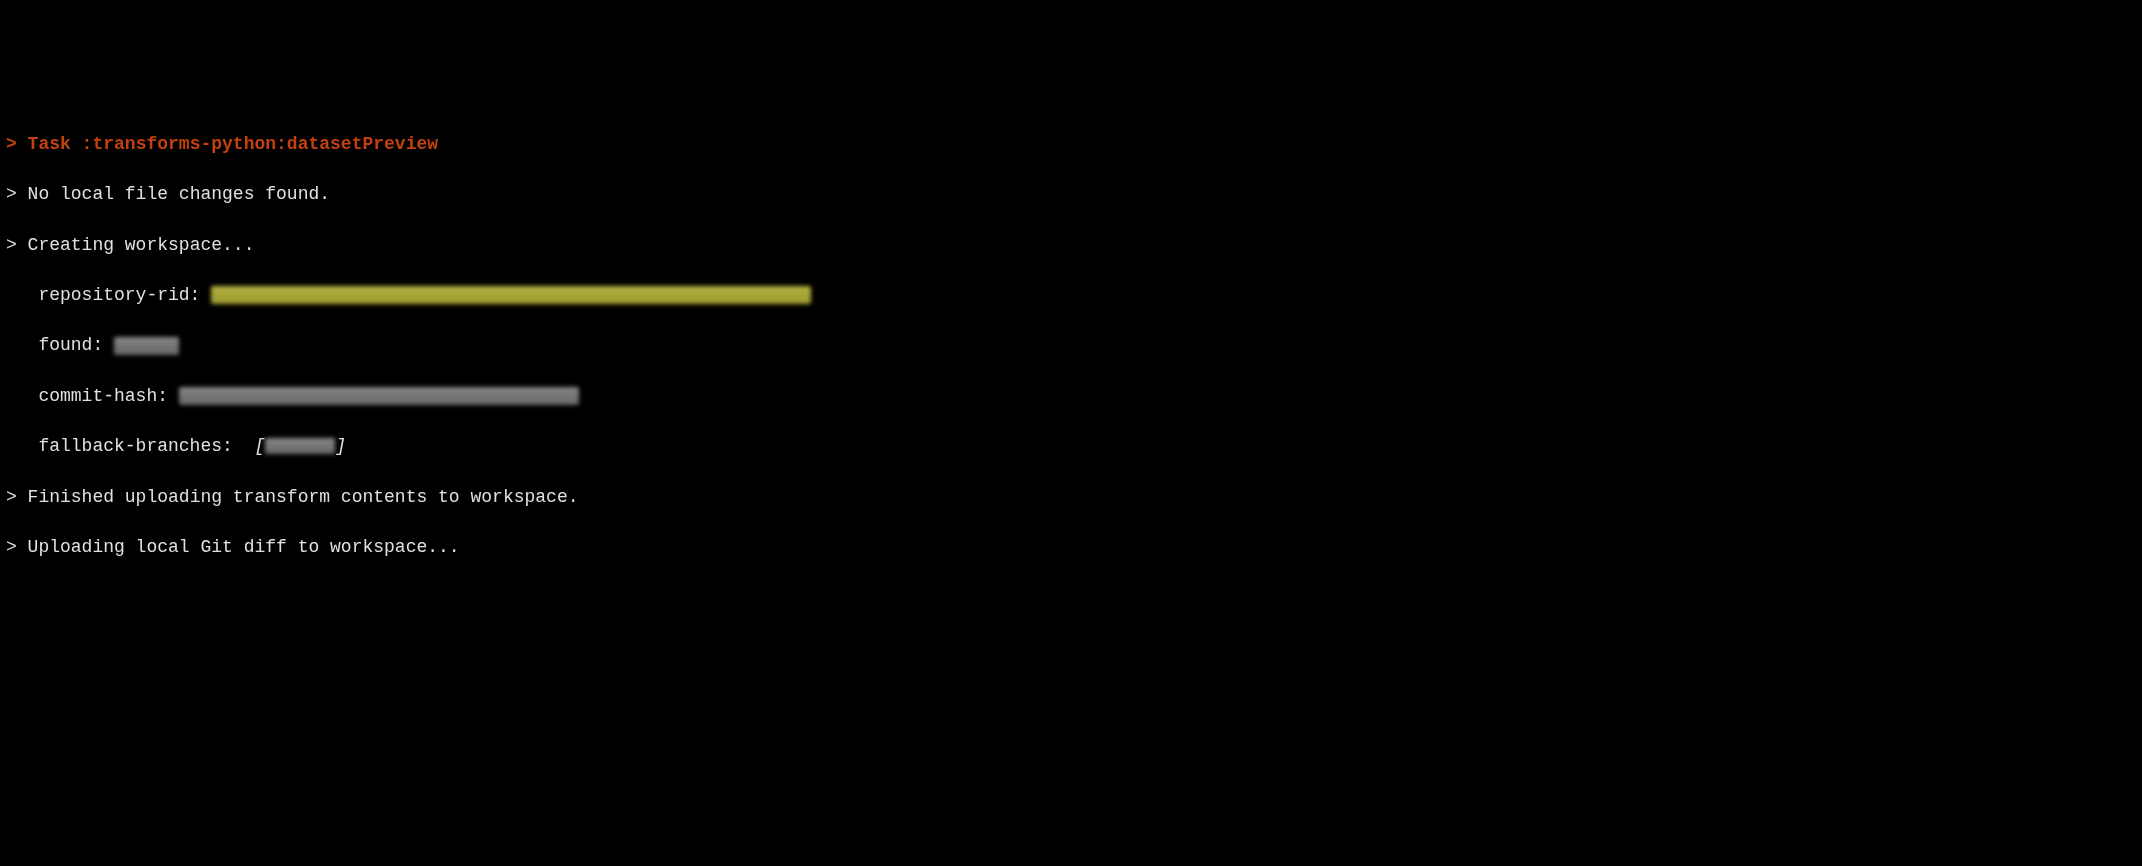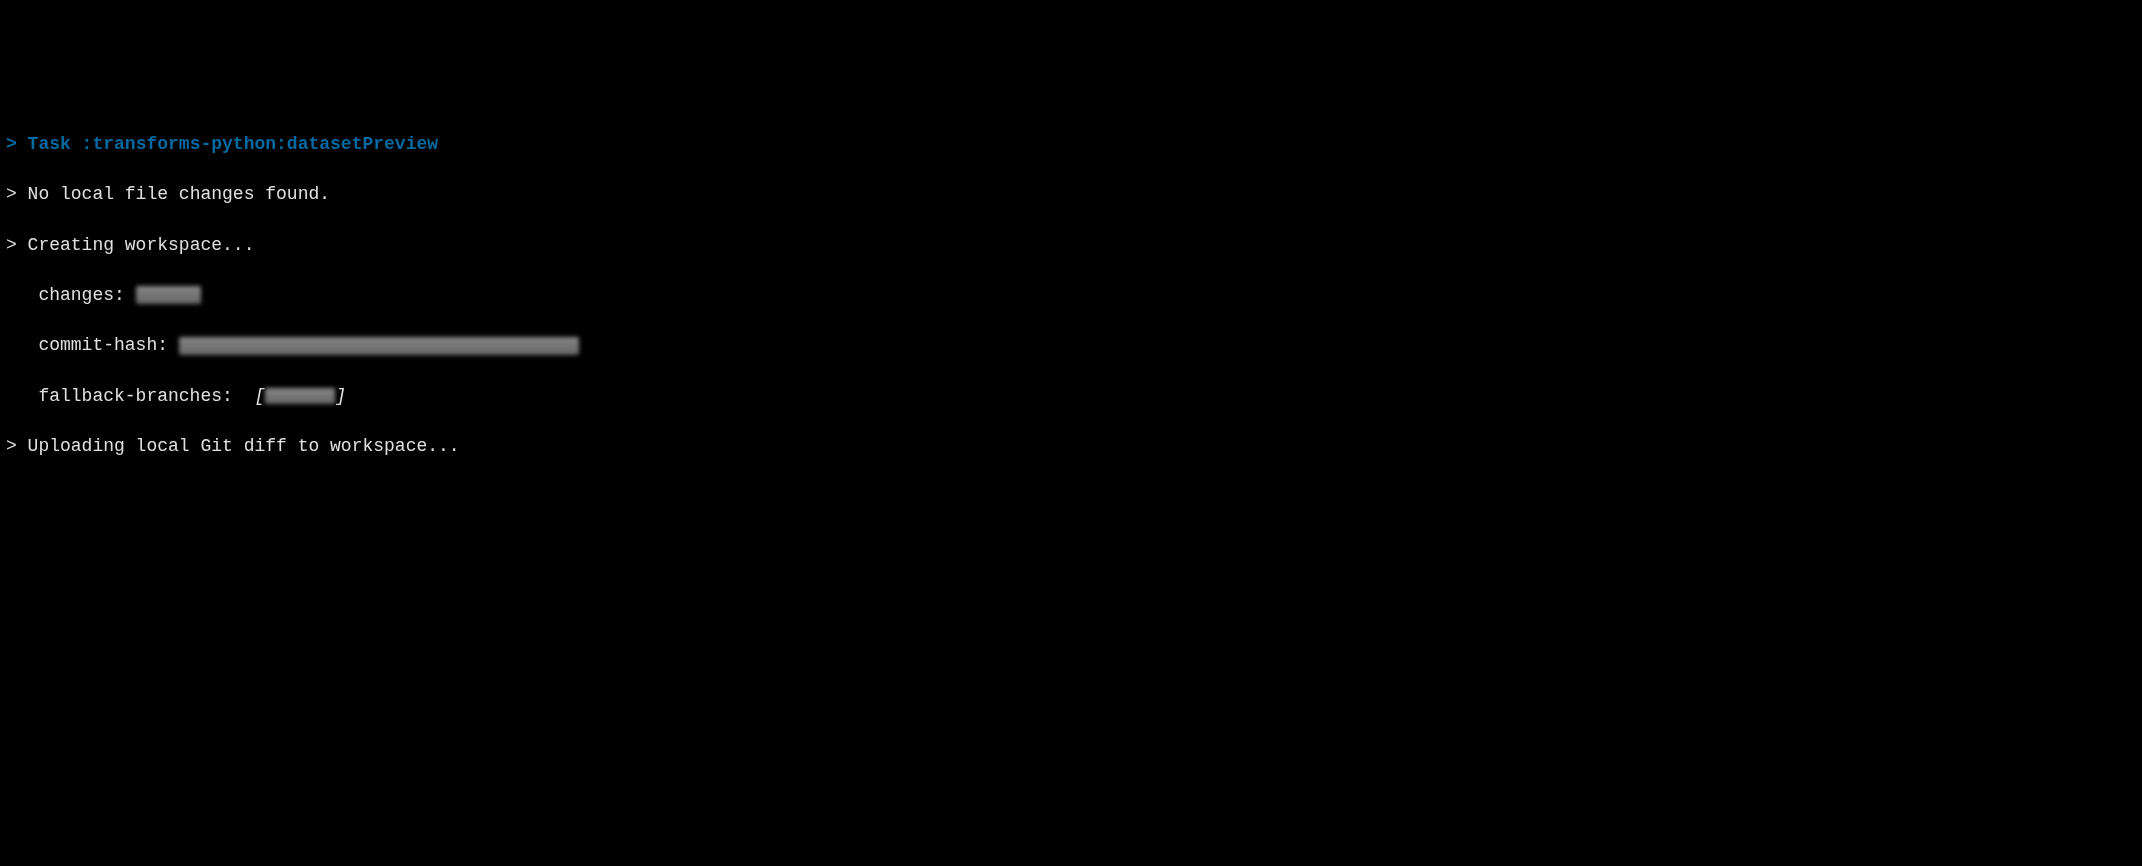--- a/index.html
+++ b/index.html
@@ -16,21 +16,21 @@
       padding: 6px;
       width: 2142px;
       min-height: 866px;
       white-space: pre;
     }
     .terminal-line {
       display: block;
     }
     .task-header {
       font-weight: bold;
-      color: #0369a1;
+      color: #c2410c;
     }
     .indent {
       padding-left: 3ch;
     }
     .redact-yellow {
       display: inline-block;
       background: linear-gradient(to bottom, #b3b040 0%, #a8a538 50%, #9d9a30 100%);
       filter: blur(2px);
       height: 18px;
       vertical-align: middle;
@@ -62,23 +62,25 @@
   </style>
 </head>
 <body>
 
 
 
 <div>
 <span class="terminal-line task-header"><span>&gt; </span><span>Task :transforms-python:datasetPreview</span></span>
 <span class="terminal-line">&gt; No local file changes found.</span>
 <span class="terminal-line">&gt; Creating workspace...</span>
-<span class="terminal-line indent"><span>changes: </span><span class="redact-gray w-65"></span></span>
+<span class="terminal-line indent"><span>repository-rid: </span><span class="redact-yellow w-600"></span></span>
+<span class="terminal-line indent"><span>found: </span><span class="redact-gray w-65"></span></span>
 <span class="terminal-line indent"><span>commit-hash: </span><span class="redact-gray w-400"></span></span>
 <span class="terminal-line indent"><span>fallback-branches: </span><span class="italic"> <span>[</span><span class="redact-gray-small w-70"></span><span>]</span></span></span>
+<span class="terminal-line">&gt; Finished uploading transform contents to workspace.</span>
 <span class="terminal-line">&gt; Uploading local Git diff to workspace...</span>
 
 
 
 
 
 
 
 </div>
 

